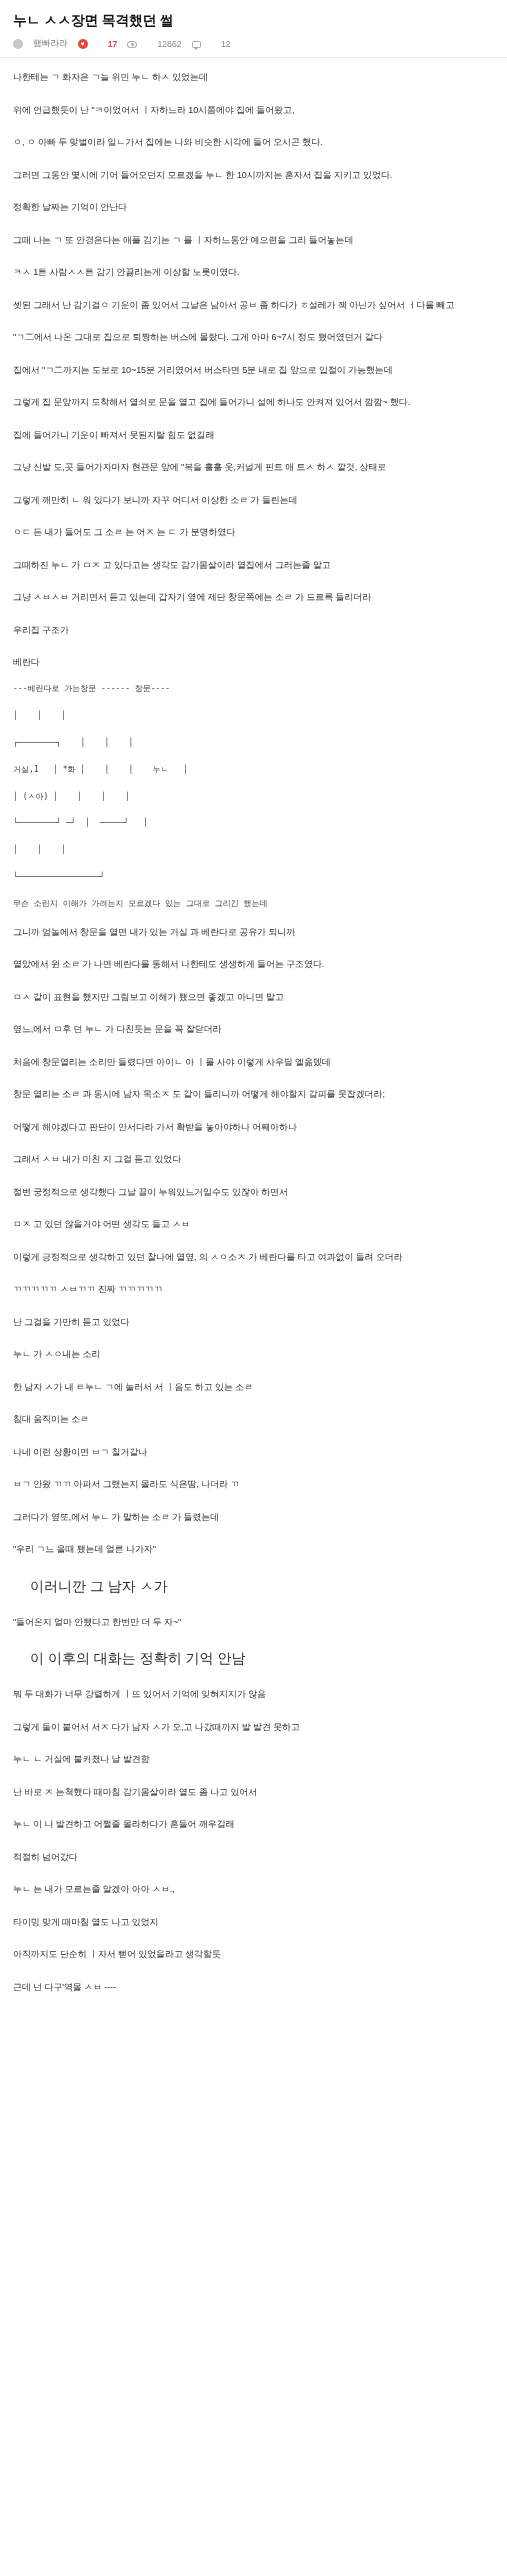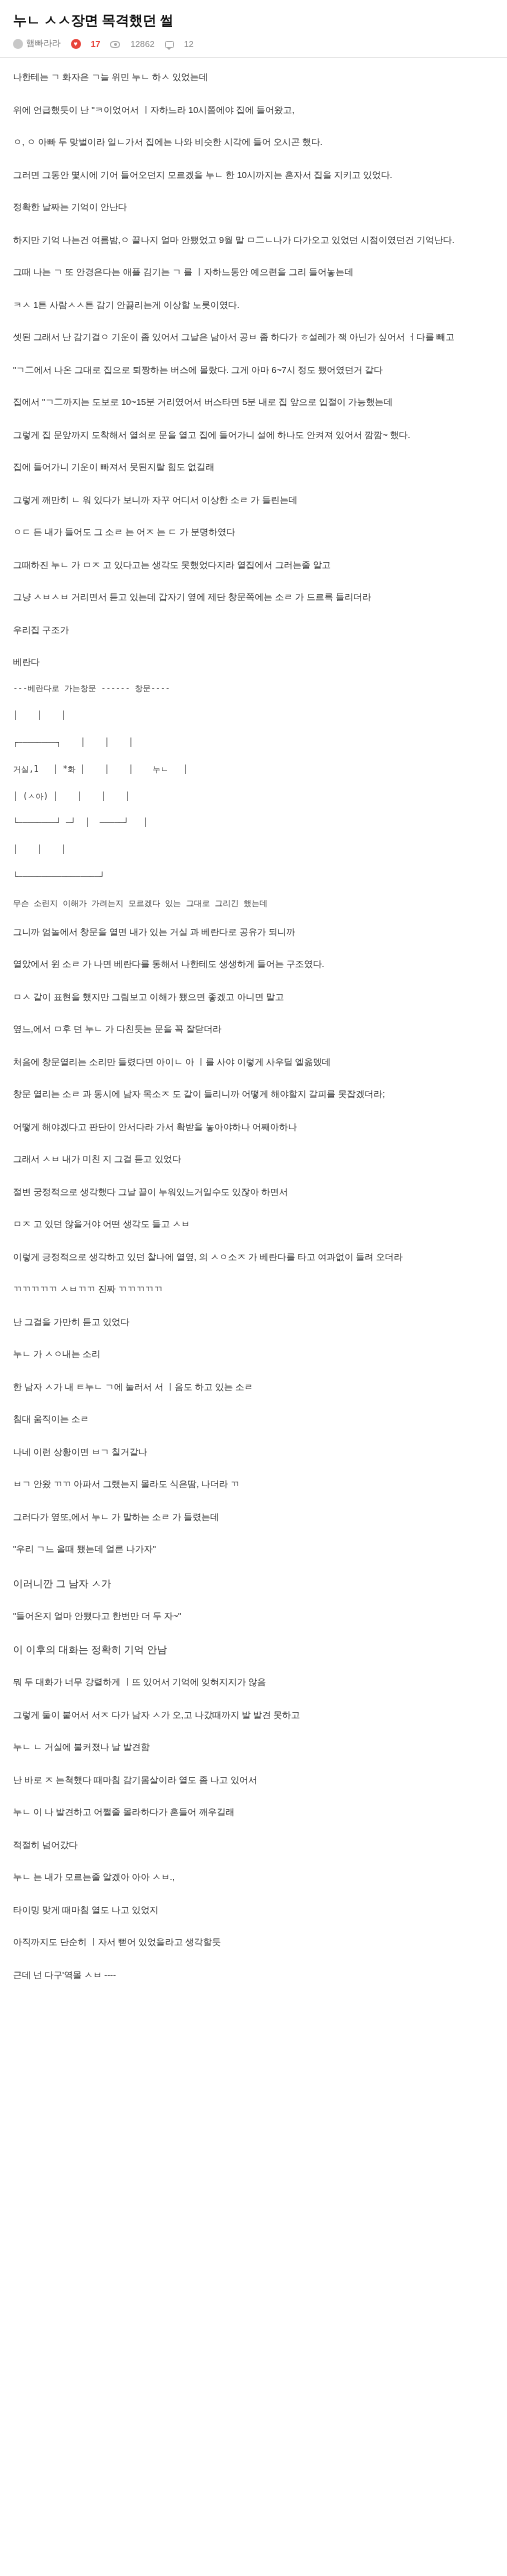--- a/index.html
+++ b/index.html
@@ -31,34 +31,34 @@
     align-items: center;
     padding: 0 13px 7.2px 13px;
     gap: 10px;
     font-size: 8.7px;
     color: #888888;
     border-bottom: 0.7px solid #e6e6e6;
   }
   .meta-author {
     display: flex;
     align-items: center;
-    gap: 3px;
+    gap: 10px;
     color: #777777;
   }
   .avatar {
     width: 10px;
     height: 10px;
     border-radius: 50%;
     background: #c8c8c8;
     display: inline-block;
   }
   .meta-item {
     display: flex;
     align-items: center;
-    gap: 10px;
+    gap: 20px;
     color: #8a8a8a;
   }
   .icon-like {
     display: inline-block;
     width: 10px;
     height: 10px;
     border-radius: 50%;
     background: #e8453c;
     color: #ffffff;
     font-size: 6.5px;
@@ -126,24 +126,24 @@
   }
   .ascii {
     font-family: "DejaVu Sans Mono", monospace;
     font-size: 8px;
     line-height: 1.35;
     white-space: pre;
     color: #3a3a3a;
     margin: 0 0 16px 0;
   }
   .quote {
-    font-size: 10px;
+    font-size: 14px;
     line-height: 1.5;
     color: #2b2b2b;
-    margin: 0 0 19px 0;
+    margin: 0 0 19px 17px;
   }
 </style>
 </head>
 <body>
 
 <div class="page">
 
   <div class="post-title">누ㄴ ㅅㅅ장면 목격했던 썰</div>
 
   <div class="meta-bar">
@@ -164,31 +164,31 @@
       <span>12</span>
     </span>
   </div>
 
   <div class="content">
     <p class="para">나한테는 ㄱ 화자은 ㄱ늘 위민 누ㄴ 하ㅅ 있었는데</p>
     <p class="para">위에 언급했듯이 난 "ㅋ이었어서 ㅣ자하느라 10시쯤에야 집에 들어왔고,</p>
     <p class="para">ㅇ, ㅇ 아빠 두 맞벌이라 일ㄴ가서 집에는 나와 비슷한 시각에 들어 오시곤 했다.</p>
     <p class="para">그러면 그동안 몇시에 기어 들어오던지 모르겠을 누ㄴ 한 10시까지는 혼자서 집을 지키고 있었다.</p>
     <p class="para">정확한 날짜는 기억이 안난다</p>
-    <p class="para">하지만 기억 나는건 여름밤,ㅇ 끝나지 얼마 안됐었고 9월 말 ㅁ二ㄴ나가 다가오고 있었던 시점이였던건 기억난다.</p>
     <p class="para">그때 나는 ㄱ 또 안경은다는 애플 김기는 ㄱ 를 ㅣ자하느동안 예으련을 그리 들어놓는데</p>
     <p class="para">ㅋㅅ 1튼 사람ㅅㅅ튼 감기 안끓리는게 이상할 노릇이였다.</p>
     <p class="para">셋된 그래서 난 감기걸ㅇ 기운이 좀 있어서 그날은 남아서 공ㅂ 좀 하다가 ㅎ설레가 잭 아닌가 싶어서 ㅓ다를 빼고</p>
     <p class="para">"ㄱ二에서 나온 그대로 집으로 퇴짱하는 버스에 몰랐다. 그게 아마 6~7시 정도 됐어였던거 같다</p>
     <p class="para">집에서 "ㄱ二까지는 도보로 10~15분 거리였어서 버스타면 5분 내로 집 앞으로 입절이 가능했는데</p>
     <p class="para">그렇게 집 문앞까지 도착해서 열쇠로 문을 열고 집에 들어가니 설에 하나도 안켜져 있어서 깜깜~ 했다.</p>
     <p class="para">집에 들어가니 기운이 빠져서 뭇된지랄 힘도 없길래</p>
+    <p class="para">그냥 신발 도,곳 들어가자마자 현관문 앞에 "복을 훌훌 옷,커널게 핀트 애 트ㅅ 하ㅅ 깔것, 상태로</p>
     <p class="para">그렇게 깨만히 ㄴ 워 있다가 보니까 자꾸 어디서 이상한 소ㄹ 가 들린는데</p>
     <p class="para">ㅇㄷ 든 내가 들어도 그 소ㄹ 는 어ㅈ 는 ㄷ 가 분명하였다</p>
-    <p class="para">그때하진 누ㄴ 가 ㅁㅈ 고 있다고는 생각도 못했었다지라 열집에서 그러는줄 알고</p>
+    <p class="para">그때하진 누ㄴ 가 ㅁㅈ 고 있다고는 생각도 감기몸살이라 열집에서 그러는줄 알고</p>
     <p class="para">그냥 ㅅㅂㅅㅂ 거리면서 듣고 있는데 갑자기 옆에 제단 창문쪽에는 소ㄹ 가 드르륵 들리더라</p>
     <p class="para">우리집 구조가</p>
 
     <p class="para tight">베란다</p>
     <p class="ascii">---베란다로 가는창문 ------ 창문----</p>
     <p class="ascii">│    │    │</p>
     <p class="ascii">┌────────┐    │    │    │</p>
     <p class="ascii">거실,1   │ *화 │    │    │    누ㄴ   │</p>
     <p class="ascii">│ (ㅅ아) │    │    │    │</p>
     <p class="ascii">└────────┘ ─┘  │  ─────┘   │</p>

